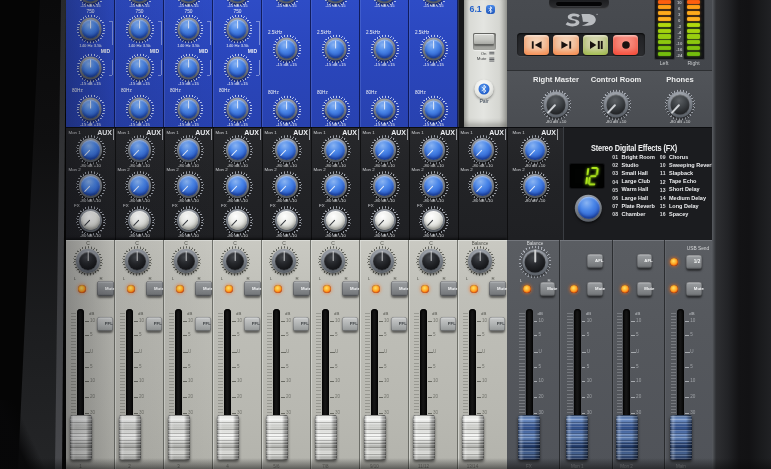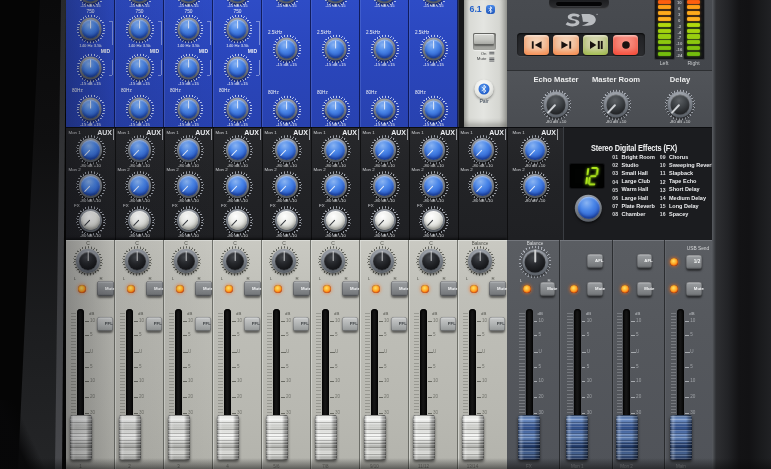--- a/index.html
+++ b/index.html
@@ -1314,39 +1314,39 @@
         <div class="txt" style="left: 679.3px; top: 24.72px; font-size: 4.3px; color: rgb(185, 187, 189); white-space: nowrap; line-height: 1; font-weight: bold; transform: translateX(-50%);">-2</div>
         <div class="txt" style="left: 679.3px; top: 30.55px; font-size: 4.3px; color: rgb(185, 187, 189); white-space: nowrap; line-height: 1; font-weight: bold; transform: translateX(-50%);">-4</div>
         <div class="txt" style="left: 679.3px; top: 36.38px; font-size: 4.3px; color: rgb(185, 187, 189); white-space: nowrap; line-height: 1; font-weight: bold; transform: translateX(-50%);">-7</div>
         <div class="txt" style="left: 679.3px; top: 42.21px; font-size: 4.3px; color: rgb(185, 187, 189); white-space: nowrap; line-height: 1; font-weight: bold; transform: translateX(-50%);">-10</div>
         <div class="txt" style="left: 679.3px; top: 48.04px; font-size: 4.3px; color: rgb(185, 187, 189); white-space: nowrap; line-height: 1; font-weight: bold; transform: translateX(-50%);">-16</div>
         <div class="txt" style="left: 679.3px; top: 53.87px; font-size: 4.3px; color: rgb(185, 187, 189); white-space: nowrap; line-height: 1; font-weight: bold; transform: translateX(-50%);">-24</div>
         <div class="txt" style="left: 664px; top: 60.6px; font-size: 5.2px; color: rgb(201, 204, 206); white-space: nowrap; line-height: 1; transform: translateX(-50%);">Left</div>
         <div class="txt" style="left: 693.6px; top: 60.6px; font-size: 5.2px; color: rgb(201, 204, 206); white-space: nowrap; line-height: 1; transform: translateX(-50%);">Right</div>
       </div>
       <div style="left: 0px; top: 0px;">
-        <div class="txt" style="left: 556px; top: 75.6px; font-size: 7.6px; color: rgb(236, 237, 237); white-space: nowrap; line-height: 1; font-weight: bold; transform: translateX(-50%);">Echo Master</div>
+        <div class="txt" style="left: 556px; top: 75.6px; font-size: 7.6px; color: rgb(236, 237, 237); white-space: nowrap; line-height: 1; font-weight: bold; transform: translateX(-50%);">Right Master</div>
         <div class="knob" style="left: 556px; top: 104.5px; width: 31px; height: 31px;">
           <div class="kticks" style="background: repeating-conic-gradient(rgba(188, 193, 202, 0.8) 0deg, rgba(188, 193, 202, 0.8) 4deg, transparent 4deg, transparent 12deg);"></div>
           <div class="kskirt" style="left: 2.7px; top: 2.7px; width: 25.6px; height: 25.6px;"></div>
           <div class="kcap gray" style="left: 5.7px; top: 5.7px; width: 19.6px; height: 19.6px;">
             <div class="kptr" style="height: 12.3px; width: 1.8px; background: rgb(207, 210, 214); transform: translateX(-50%) rotate(43deg);"></div>
           </div>
         </div>
         <div class="txt" style="left: 556px; top: 119.6px; font-size: 4.2px; color: rgb(214, 216, 218); white-space: nowrap; line-height: 1; transform: translateX(-50%);">-80 dB +10</div>
-        <div class="txt" style="left: 616px; top: 75.6px; font-size: 7.6px; color: rgb(236, 237, 237); white-space: nowrap; line-height: 1; font-weight: bold; transform: translateX(-50%);">Master Room</div>
+        <div class="txt" style="left: 616px; top: 75.6px; font-size: 7.6px; color: rgb(236, 237, 237); white-space: nowrap; line-height: 1; font-weight: bold; transform: translateX(-50%);">Control Room</div>
         <div class="knob" style="left: 616px; top: 104.5px; width: 31px; height: 31px;">
           <div class="kticks" style="background: repeating-conic-gradient(rgba(188, 193, 202, 0.8) 0deg, rgba(188, 193, 202, 0.8) 4deg, transparent 4deg, transparent 12deg);"></div>
           <div class="kskirt" style="left: 2.7px; top: 2.7px; width: 25.6px; height: 25.6px;"></div>
           <div class="kcap gray" style="left: 5.7px; top: 5.7px; width: 19.6px; height: 19.6px;">
             <div class="kptr" style="height: 12.3px; width: 1.8px; background: rgb(207, 210, 214); transform: translateX(-50%) rotate(43deg);"></div>
           </div>
         </div>
         <div class="txt" style="left: 616px; top: 119.6px; font-size: 4.2px; color: rgb(214, 216, 218); white-space: nowrap; line-height: 1; transform: translateX(-50%);">-80 dB +10</div>
-        <div class="txt" style="left: 680px; top: 75.6px; font-size: 7.6px; color: rgb(236, 237, 237); white-space: nowrap; line-height: 1; font-weight: bold; transform: translateX(-50%);">Delay</div>
+        <div class="txt" style="left: 680px; top: 75.6px; font-size: 7.6px; color: rgb(236, 237, 237); white-space: nowrap; line-height: 1; font-weight: bold; transform: translateX(-50%);">Phones</div>
         <div class="knob" style="left: 680px; top: 104.5px; width: 31px; height: 31px;">
           <div class="kticks" style="background: repeating-conic-gradient(rgba(188, 193, 202, 0.8) 0deg, rgba(188, 193, 202, 0.8) 4deg, transparent 4deg, transparent 12deg);"></div>
           <div class="kskirt" style="left: 2.7px; top: 2.7px; width: 25.6px; height: 25.6px;"></div>
           <div class="kcap gray" style="left: 5.7px; top: 5.7px; width: 19.6px; height: 19.6px;">
             <div class="kptr" style="height: 12.3px; width: 1.8px; background: rgb(207, 210, 214); transform: translateX(-50%) rotate(43deg);"></div>
           </div>
         </div>
         <div class="txt" style="left: 680px; top: 119.6px; font-size: 4.2px; color: rgb(214, 216, 218); white-space: nowrap; line-height: 1; transform: translateX(-50%);">-80 dB +10</div>
       </div>
       <div style="left: 0px; top: 0px;">

